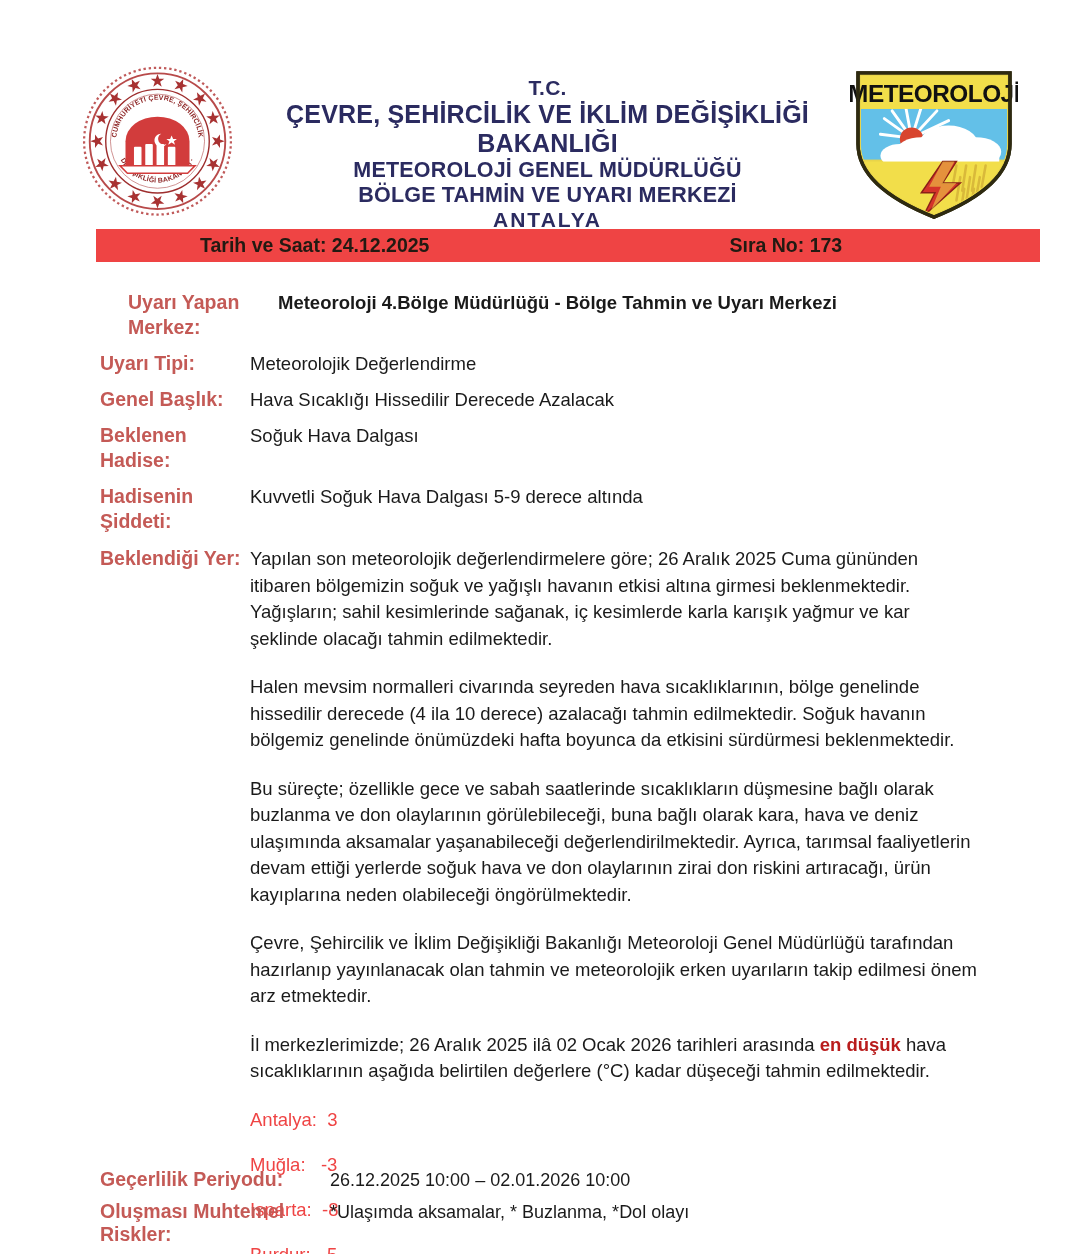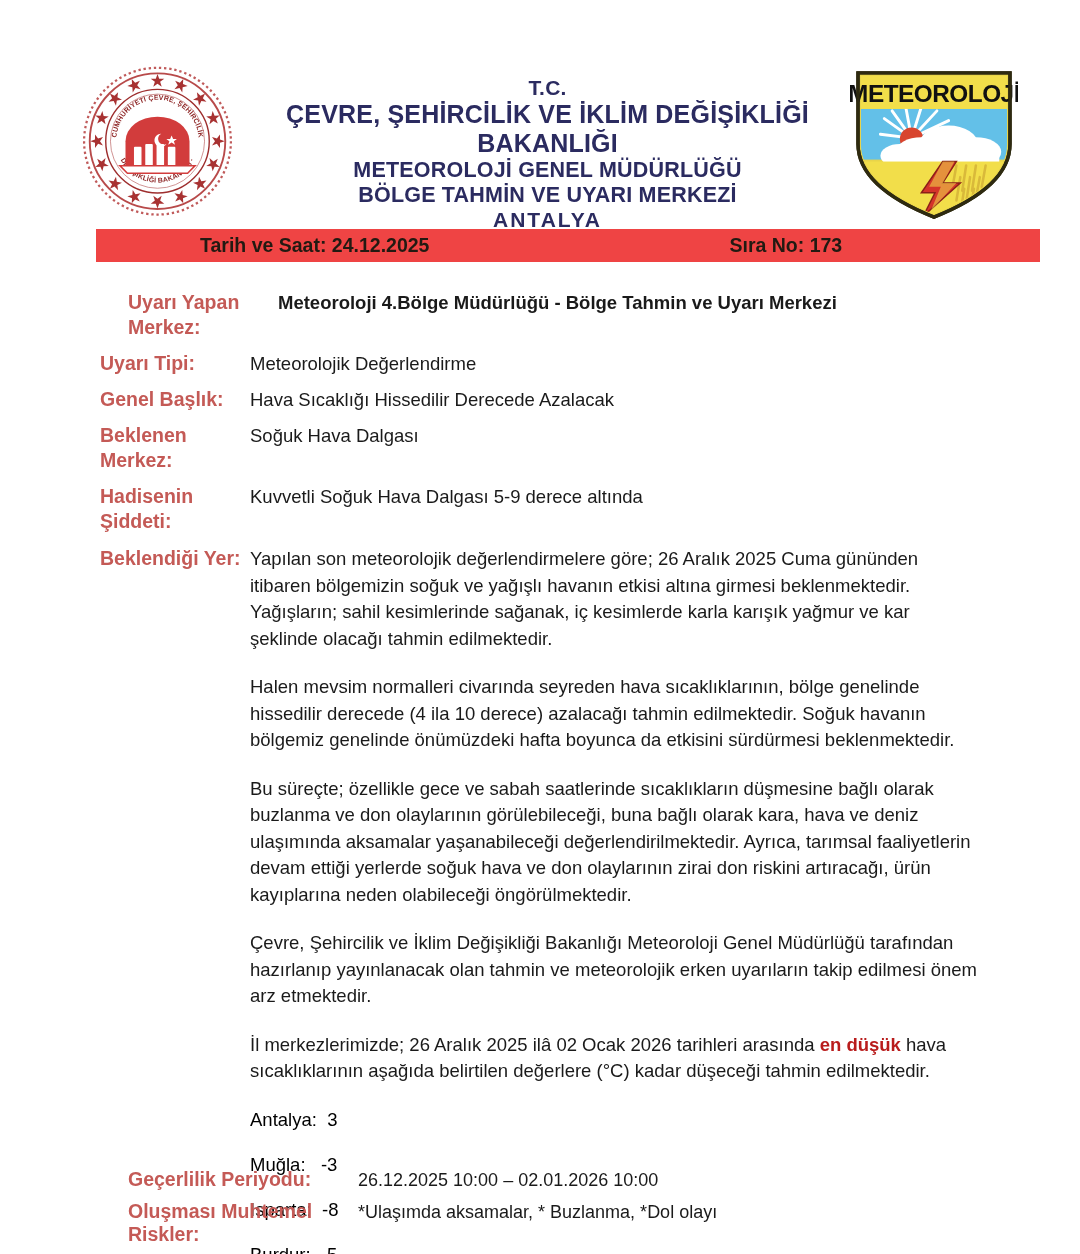--- a/index.html
+++ b/index.html
@@ -115,31 +115,30 @@
   .hl-red {
     color: #b91c1c;
     font-weight: bold;
   }
 
   .city-list { margin-top: 14px; }
   .city-line {
     font-size: 18.5px;
     line-height: 25px;
     margin-bottom: 20px;
-    color: #000000;
+    color: #ef4444;
   }
   .city-line:last-child { margin-bottom: 0; }
 
   
   .footer {
     position: absolute;
     left: 0;
     top: 1168px;
     width: 884px;
-    margin-left: 28px;
   }
   .frow {
     display: flex;
     align-items: baseline;
     margin-bottom: 9px;
   }
   .frow .flabel {
     width: 330px;
     flex: 0 0 330px;
     padding-left: 100px;
@@ -329,21 +328,21 @@
     <div class="label">Uyarı Tipi:</div>
     <div class="value">Meteorolojik Değerlendirme</div>
   </div>
 
   <div class="row r3">
     <div class="label">Genel Başlık:</div>
     <div class="value">Hava Sıcaklığı Hissedilir Derecede Azalacak</div>
   </div>
 
   <div class="row r4">
-    <div class="label">Beklenen Merkez:</div>
+    <div class="label">Beklenen Hadise:</div>
     <div class="value">Soğuk Hava Dalgası</div>
   </div>
 
   <div class="row r5">
     <div class="label">Hadisenin Şiddeti:</div>
     <div class="value">Kuvvetli Soğuk Hava Dalgası  5-9 derece altında</div>
   </div>
 
   <div class="row place">
     <div class="label">Beklendiği Yer:</div>

